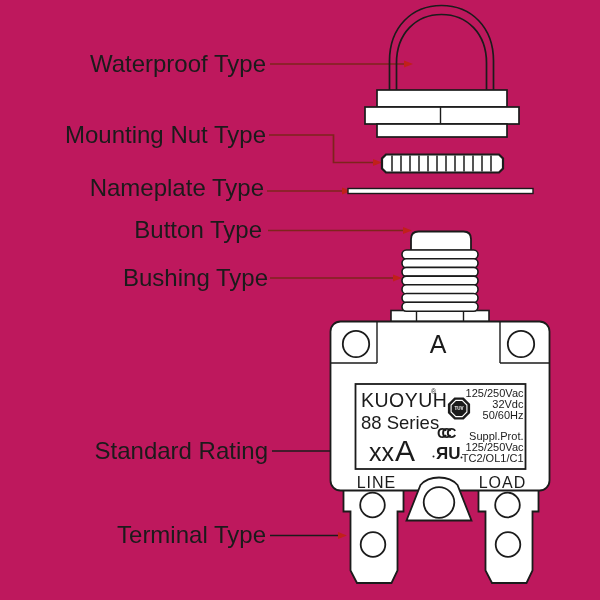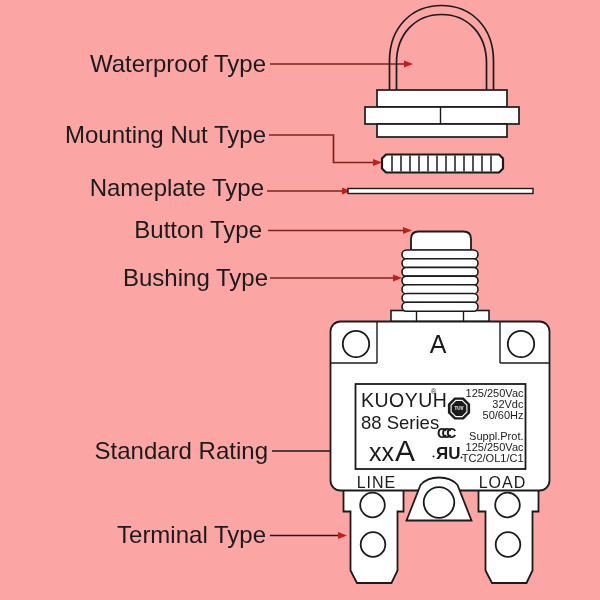--- a/index.html
+++ b/index.html
@@ -1,16 +1,16 @@
 <!DOCTYPE html>
 <html><head>
 <meta charset="utf-8">
 <style>
   html, body { margin: 0; padding: 0; background: #ffffff; }
-  .stage { position: relative; width: 600px; height: 600px; background: #fca5a5; overflow: hidden; }
+  .stage { position: relative; width: 600px; height: 600px; background: #be185d; overflow: hidden; }
   svg { display: block; }
   text { font-family: "Liberation Sans", sans-serif; fill: #1b1b1b; }
   .callout-label { font-size: 24px; }
   .ink-line { stroke: #1b1b1b; fill: none; }
   .part { stroke: #1b1b1b; fill: #ffffff; }
   .leader-red { stroke: #7e241c; stroke-width: 1.7; fill: none; }
   .leader-black { stroke: #1b1b1b; stroke-width: 1.5; fill: none; }
   .arrow-head { fill: #c1201a; stroke: none; }
   .top-mark { font-size: 25px; }
   .brand { font-size: 19.5px; letter-spacing: 0.5px; }

